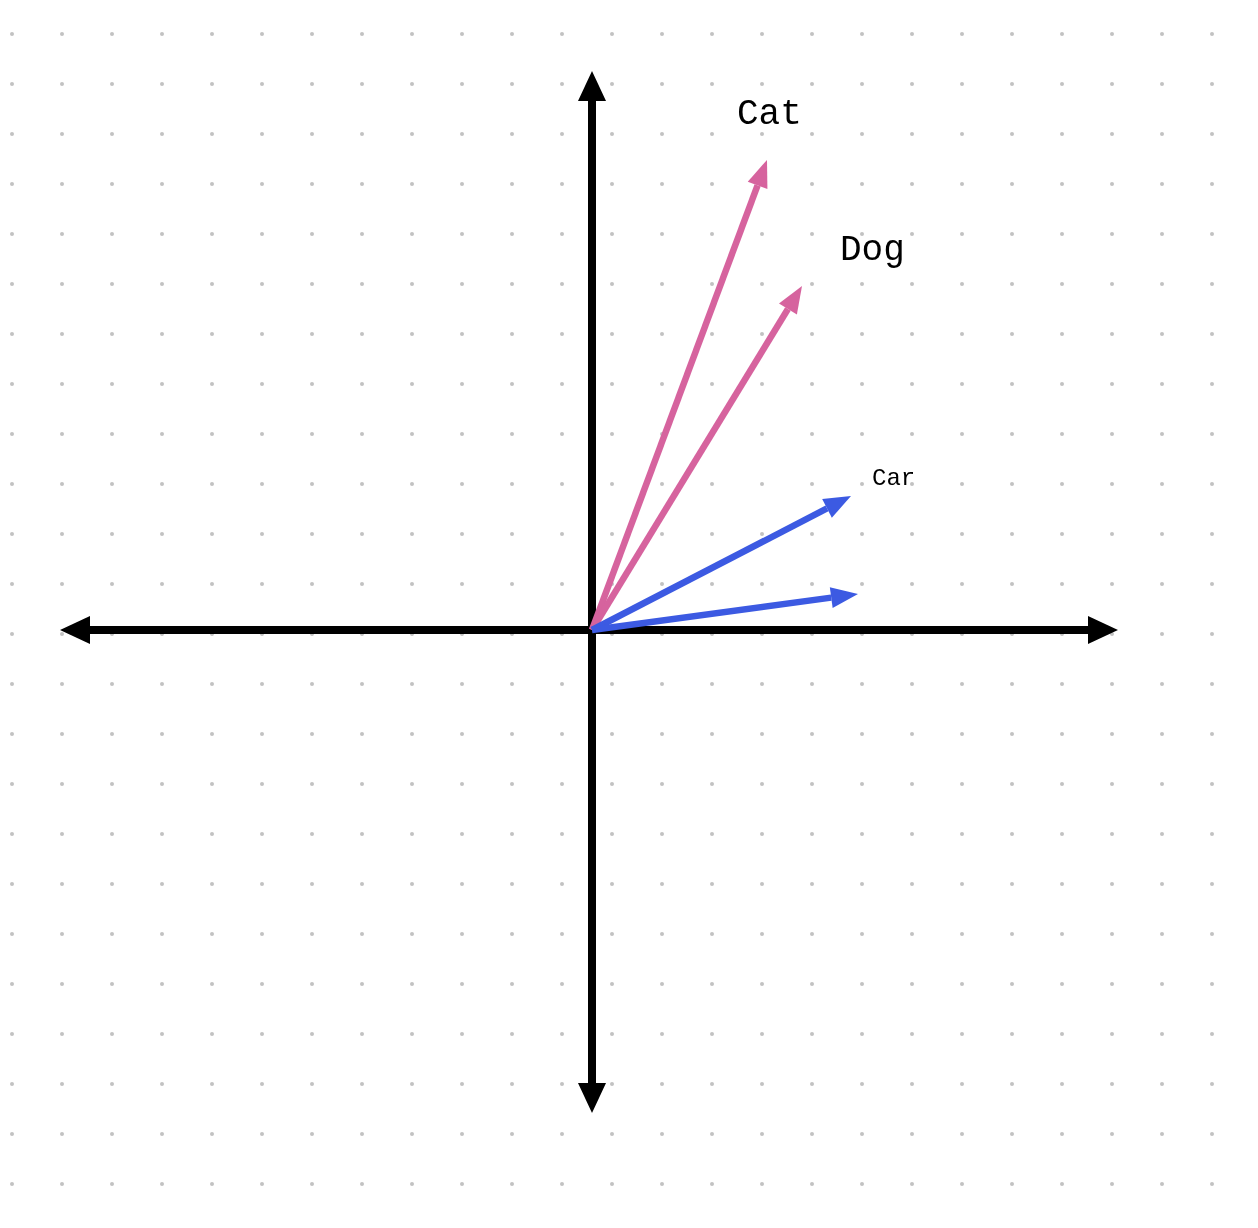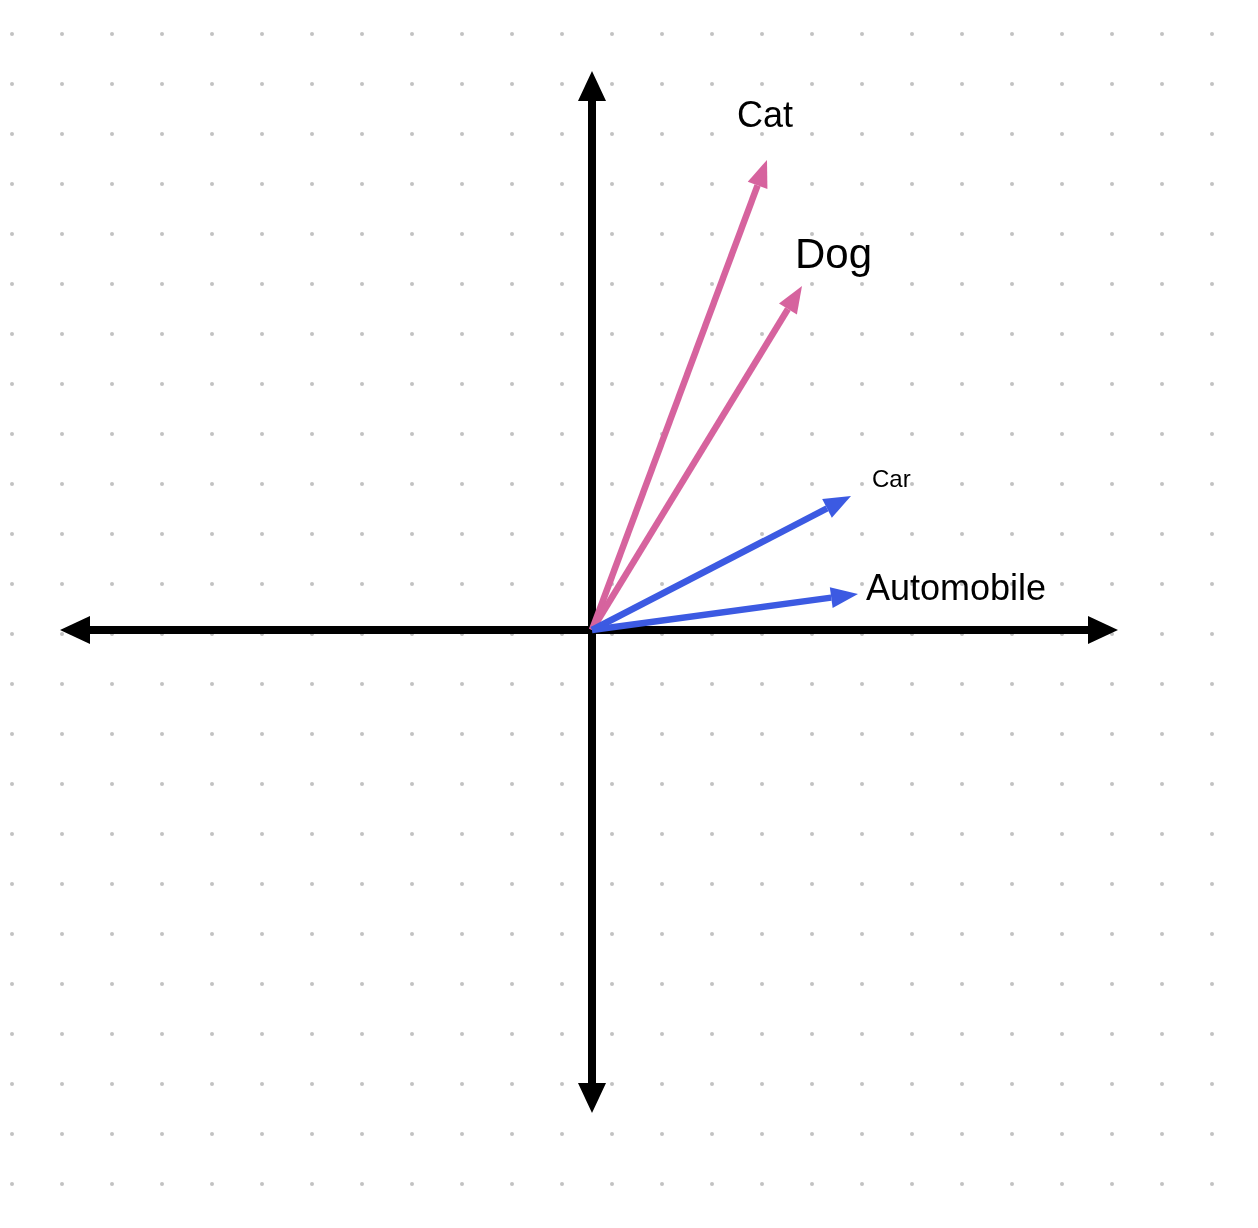--- a/index.html
+++ b/index.html
@@ -11,20 +11,21 @@
     overflow: hidden;
     font-family: "Liberation Sans", sans-serif;
   }
   #diagram-svg { position: absolute; left: 0; top: 0; display: block; }
   #labels-layer { position: absolute; left: 0; top: 0; width: 100%; height: 100%; pointer-events: none; }
   .vec-label {
     position: absolute;
     line-height: 1;
     white-space: nowrap;
     font-weight: 400;
+    font-family: Liberation Mono, monospace;
   }
 </style>
 </head>
 <body>
 
 <div id="canvas">
   <svg id="diagram-svg" width="1258" height="1228" xmlns="http://www.w3.org/2000/svg">
     <defs id="svg-defs">
         <pattern id="dotgrid" width="50" height="50" patternUnits="userSpaceOnUse" x="-13" y="9">
           <circle cx="25" cy="25" r="2" fill="#c2c2c2"></circle>
@@ -59,17 +60,16 @@
           <polygon points="851,496 831.8443467858556,517.7327161196994 822.1945064448955,499.08115904276923" fill="#3c5ae2"></polygon>
         </g>
         <g>
           <line x1="592" y1="630" x2="831.2439264808821" y2="597.6211227319106" stroke="#3c5ae2" stroke-width="6.5"></line>
           <polygon points="858,594 832.6521408766251,608.0262624337898 829.8357120851391,587.2159830300315" fill="#3c5ae2"></polygon>
         </g>
       </g>
   </svg>
   <div id="labels-layer">
       <div class="vec-label" style="left: 737px; top: 97px; font-size: 36px; color: rgb(0, 0, 0);">Cat</div>
-      <div class="vec-label" style="left: 795px; top: 233px; font-size: 42px; color: rgb(0, 0, 0);">Dog</div>
+      <div class="vec-label" style="left: 840px; top: 233px; font-size: 36px; color: rgb(0, 0, 0);">Dog</div>
       <div class="vec-label" style="left: 872px; top: 467px; font-size: 24px; color: rgb(0, 0, 0);">Car</div>
-      <div class="vec-label" style="left: 866px; top: 570px; font-size: 36px; color: rgb(0, 0, 0);">Automobile</div>
     </div>
 </div>
 
 </body></html>

